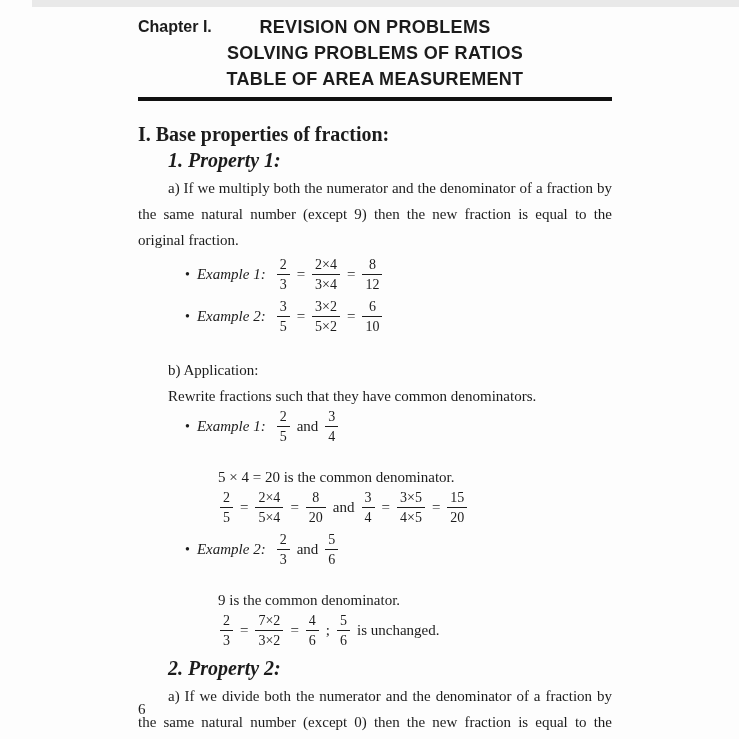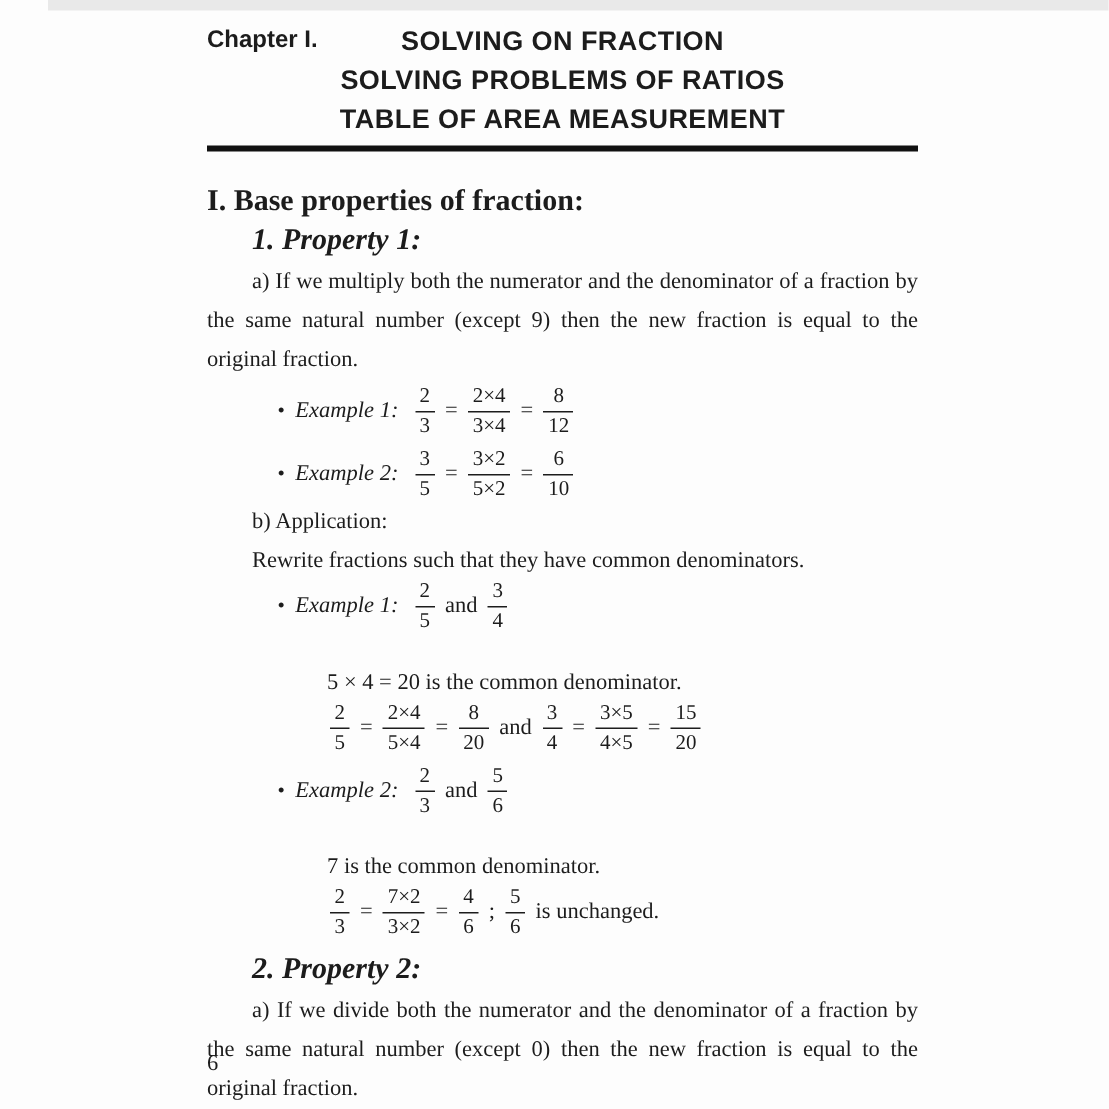--- a/index.html
+++ b/index.html
@@ -83,21 +83,21 @@
 </style>
 </head>
 <body>
 
 <div class="top-strip"></div>
 
 <div class="page">
 
   <div class="header">
     <span class="chapter-label">Chapter I.</span>
-    <div class="title-line">SOLVING ON FRACTION</div>
+    <div class="title-line">REVISION ON PROBLEMS</div>
     <div class="title-line">SOLVING PROBLEMS OF RATIOS</div>
     <div class="title-line">TABLE OF AREA MEASUREMENT</div>
     <div class="title-rule"></div>
   </div>
 
   <div class="section-heading">I. Base properties of fraction:</div>
 
   <div class="prop-heading">1. Property 1:</div>
 
   <div class="para">a) If we multiply both the numerator and the denominator of a fraction by the same natural number (except 9) then the new fraction is equal to the original fraction.</div>
@@ -137,21 +137,21 @@
           <span class="den">5×2</span>
         </span>
         <span class="eq-text">=</span>
         <span class="frac">
           <span class="num">6</span>
           <span class="den">10</span>
         </span>
       </span>
   </div>
 
-  <div class="sub-line" style="margin-top:2px;">b) Application:</div>
+  <div class="sub-line" style="margin-top:24px;">b) Application:</div>
 
   <div class="sub-line" style="margin-top:8px;">Rewrite fractions such that they have common denominators.</div>
 
   <div class="ex-row">
     <span class="bullet">•</span>
     <span class="ex-label">Example 1:</span>
     <span class="equation">
         <span class="frac">
           <span class="num">2</span>
           <span class="den">5</span>
@@ -209,21 +209,21 @@
           <span class="den">3</span>
         </span>
         <span class="eq-text">and</span>
         <span class="frac">
           <span class="num">5</span>
           <span class="den">6</span>
         </span>
       </span>
   </div>
 
-  <div class="note-line">7 is the common denominator.</div>
+  <div class="note-line">9 is the common denominator.</div>
 
   <div class="eq-row">
     <span class="equation">
         <span class="frac">
           <span class="num">2</span>
           <span class="den">3</span>
         </span>
         <span class="eq-text">=</span>
         <span class="frac">
           <span class="num">7×2</span>

